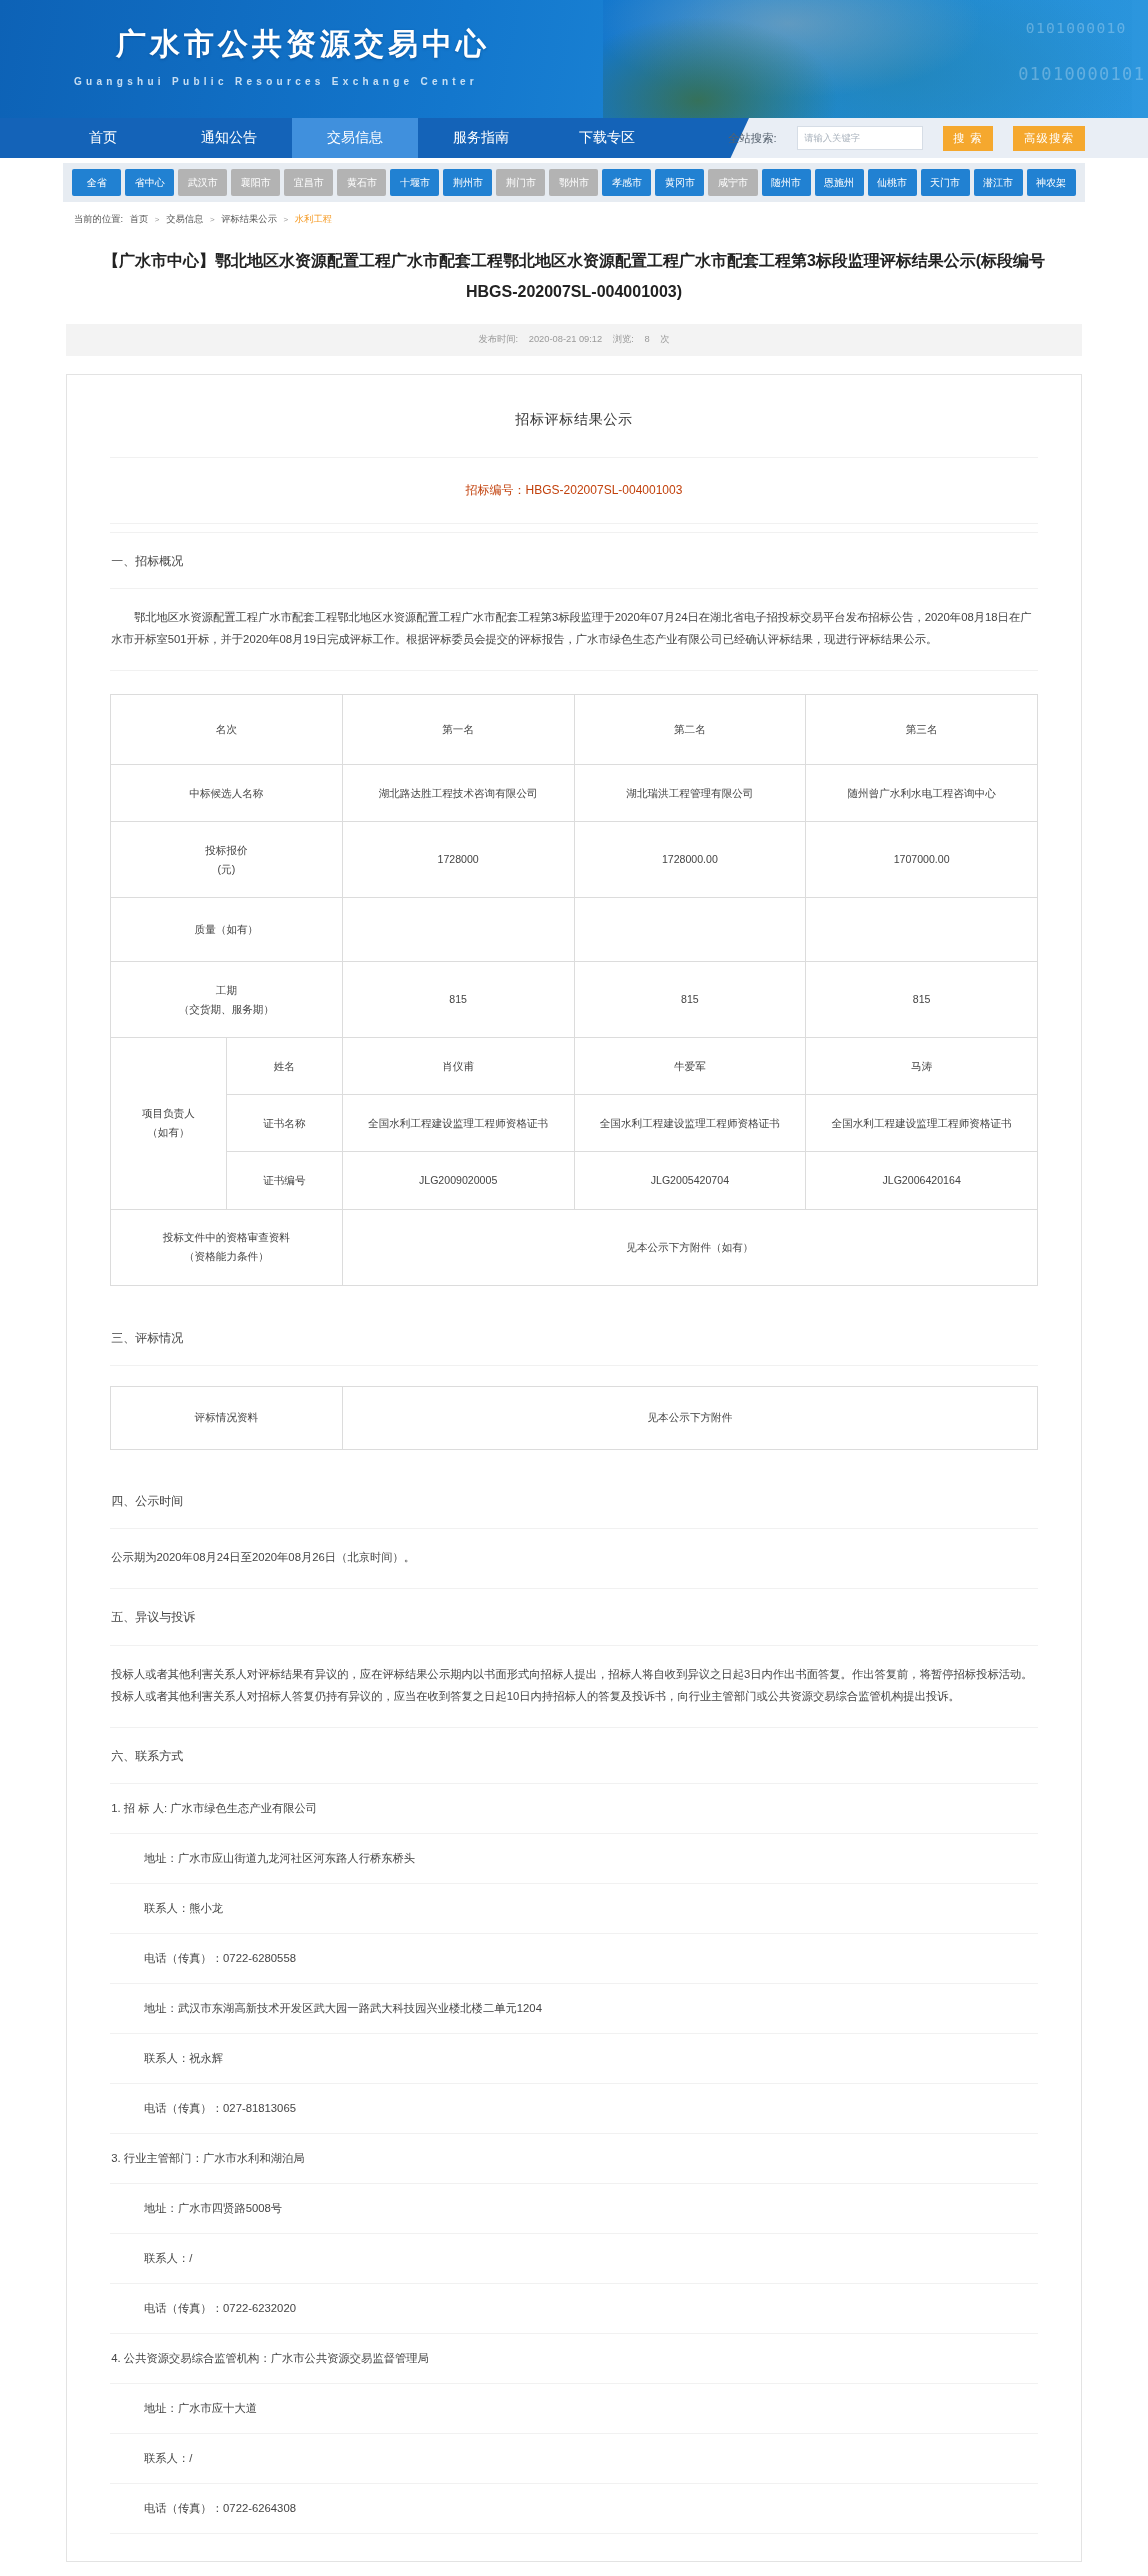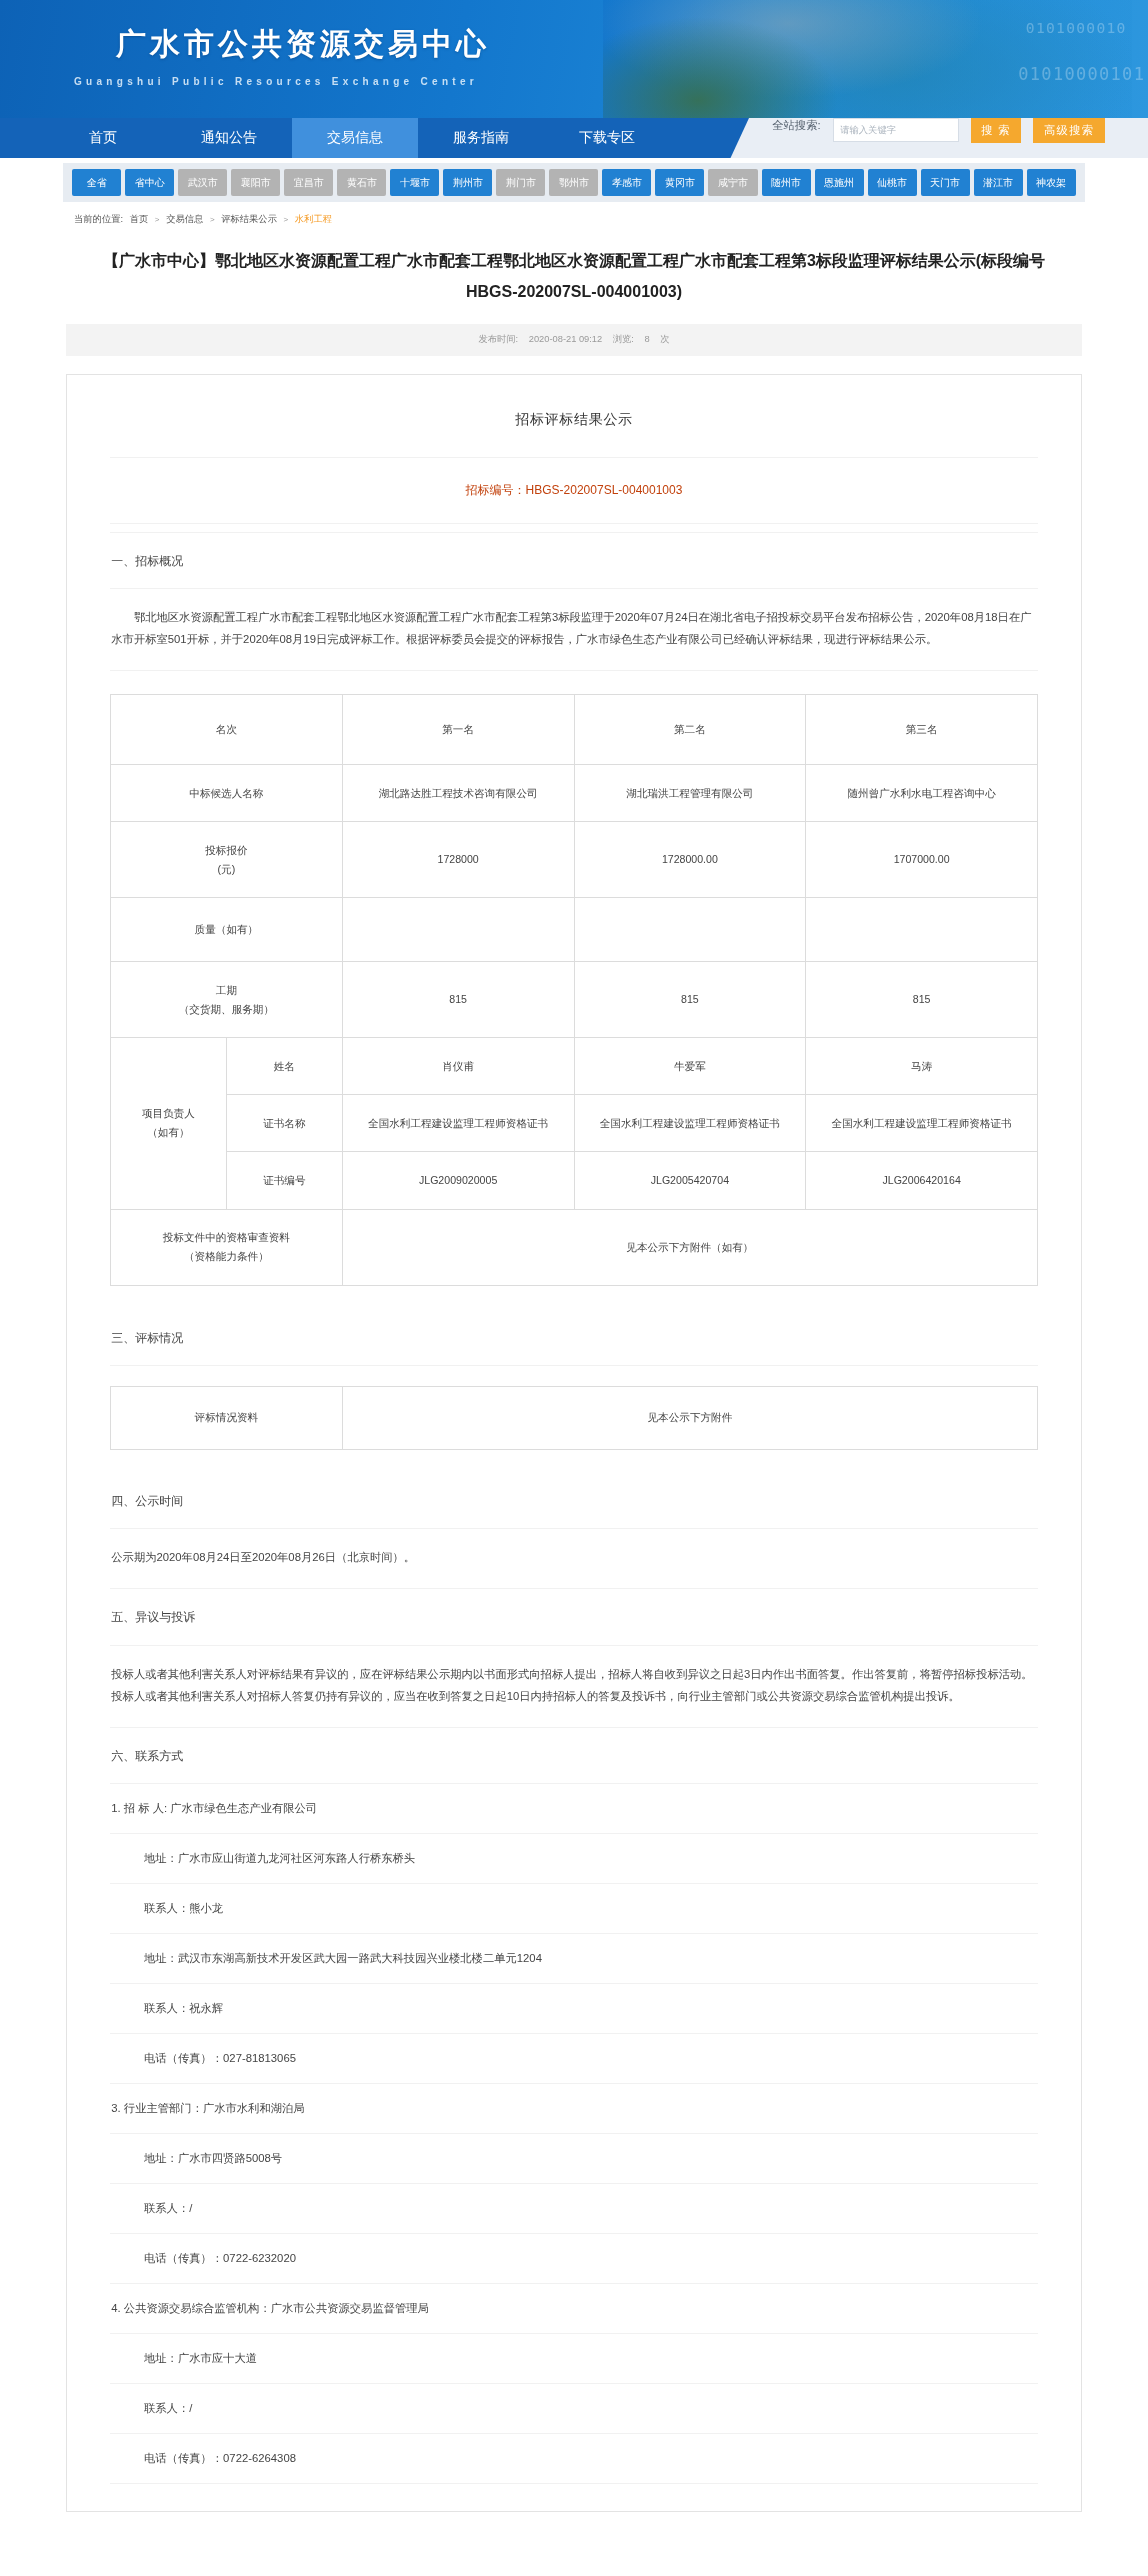--- a/index.html
+++ b/index.html
@@ -20,21 +20,21 @@
   .logo-block { position:absolute; left:74px; top:24px; }
   .logo-title { color:#fff; font-size:30px; font-weight:bold; letter-spacing:4px; text-shadow:0 1.3px 2.6px rgba(0,40,90,.35);margin-left:42px; }
   .logo-subtitle { margin-top:10.6px; color:rgba(230,242,252,.85); font-size:10px; font-weight:bold; letter-spacing:4.3px; }
 
   
   .navbar { position:relative; height:40px; background:#e9eef5; }
   .nav-blue { position:absolute; left:0; top:0; height:100%; width:749px; background:#1463b8;
     clip-path:polygon(0 0,100% 0,calc(100% - 18.5px) 100%,0 100%); display:flex; align-items:stretch; padding-left:40px; }
   .nav-item { width:126px; display:flex; align-items:center; justify-content:center; color:#fff; font-size:14px; cursor:pointer; }
   .nav-item.active { background:#4090dd; }
-  .search-zone { position:absolute; right:0; top:0; height:100%; display:flex; align-items:flex-start; gap:12px; padding-right:43px; }
+  .search-zone { position:absolute; right:0; top:0; height:100%; display:flex; align-items:center; gap:20px; padding-right:63px; }
   .search-label { color:#55616e; font-size:11.3px; }
   .search-input { width:126px; height:24px; border:0.7px solid #d6dde6; background:#fff; padding:0 6.6px; font-size:9.3px; color:#333; }
   .search-input::placeholder { color:#aab3bd; }
   .btn-orange { height:25px; padding:0 10.6px; background:#f5a82e; color:#fff; border:none; font-size:11.3px; cursor:pointer; letter-spacing:1.3px; }
 
   
   .tab-strip { margin:5.3px 63px 0 63px; background:#e7ecf2; padding:6px 9.3px; display:flex; gap:4px; }
   .region-tab { flex:1; text-align:center; padding:6.6px 0; border-radius:2px; color:#fff; font-size:10px; cursor:pointer; white-space:nowrap; }
   .region-tab.on { background:#2181d2; }
   .region-tab.off { background:#b3b3b3; }
@@ -244,20 +244,21 @@
   <div class="doc-row doc-para">公示期为2020年08月24日至2020年08月26日（北京时间）。</div>
 
   <div class="doc-row sec-head">五、异议与投诉</div>
   <div class="doc-row doc-para">投标人或者其他利害关系人对评标结果有异议的，应在评标结果公示期内以书面形式向招标人提出，招标人将自收到异议之日起3日内作出书面答复。作出答复前，将暂停招标投标活动。 投标人或者其他利害关系人对招标人答复仍持有异议的，应当在收到答复之日起10日内持招标人的答复及投诉书，向行业主管部门或公共资源交易综合监管机构提出投诉。</div>
 
   <div class="doc-row sec-head">六、联系方式</div>
 
   <div class="contact-row contact-head">1.  招 标 人: 广水市绿色生态产业有限公司</div>
   <div class="contact-row contact-sub">地址：广水市应山街道九龙河社区河东路人行桥东桥头</div>
   <div class="contact-row contact-sub">联系人：熊小龙</div>
+  <div class="contact-row contact-sub">电话（传真）：0722-6280558</div>
 
   <div class="contact-row contact-sub">地址：武汉市东湖高新技术开发区武大园一路武大科技园兴业楼北楼二单元1204</div>
   <div class="contact-row contact-sub">联系人：祝永辉</div>
   <div class="contact-row contact-sub">电话（传真）：027-81813065</div>
 
   <div class="contact-row contact-head">3.  行业主管部门：广水市水利和湖泊局</div>
   <div class="contact-row contact-sub">地址：广水市四贤路5008号</div>
   <div class="contact-row contact-sub">联系人：/</div>
   <div class="contact-row contact-sub">电话（传真）：0722-6232020</div>
 

